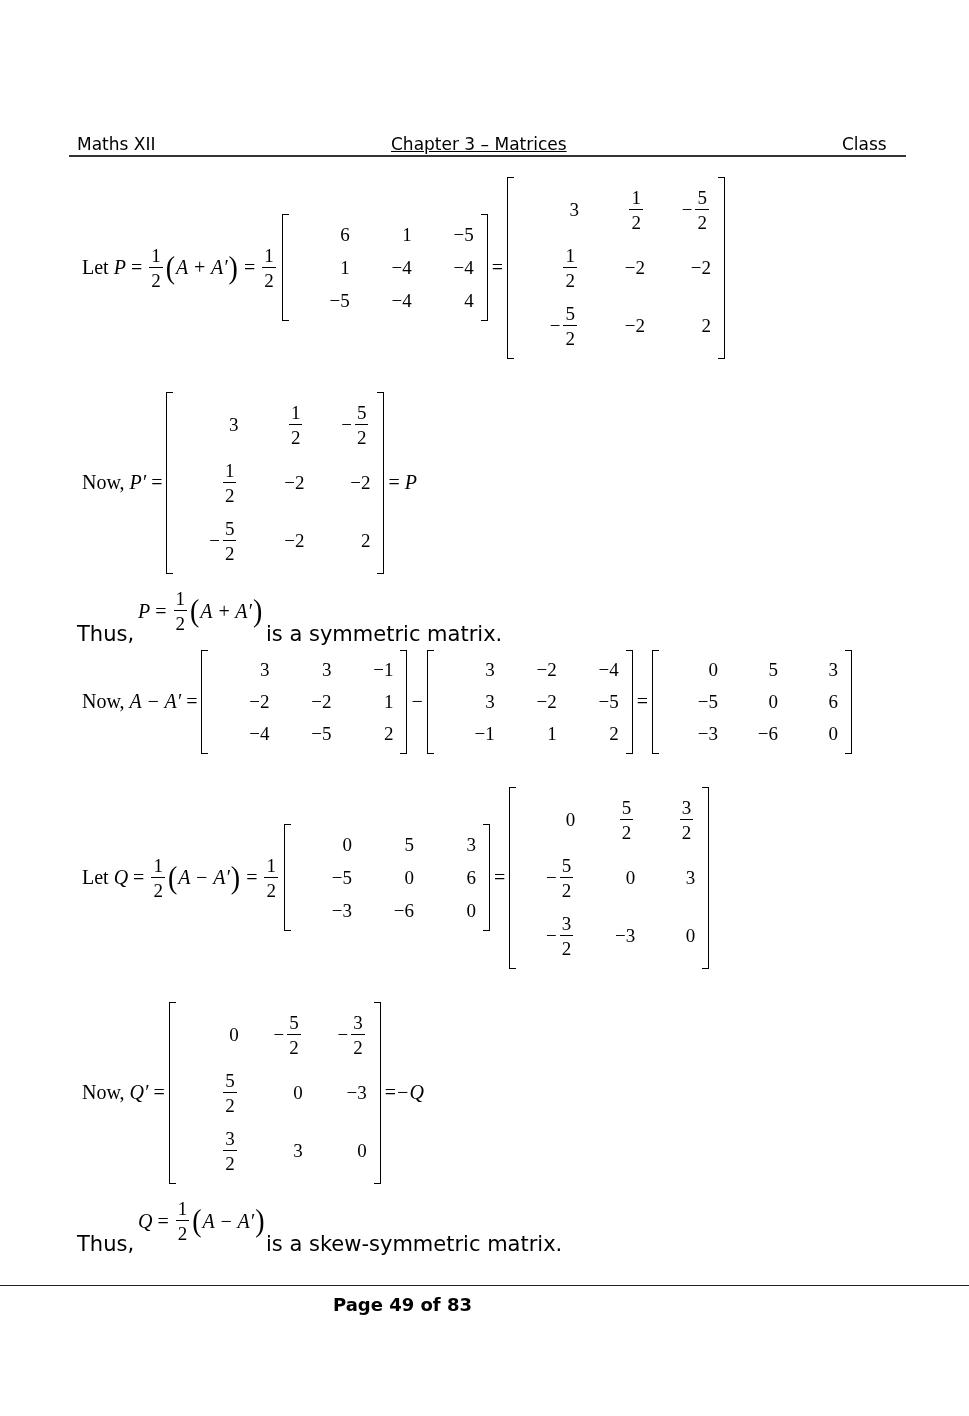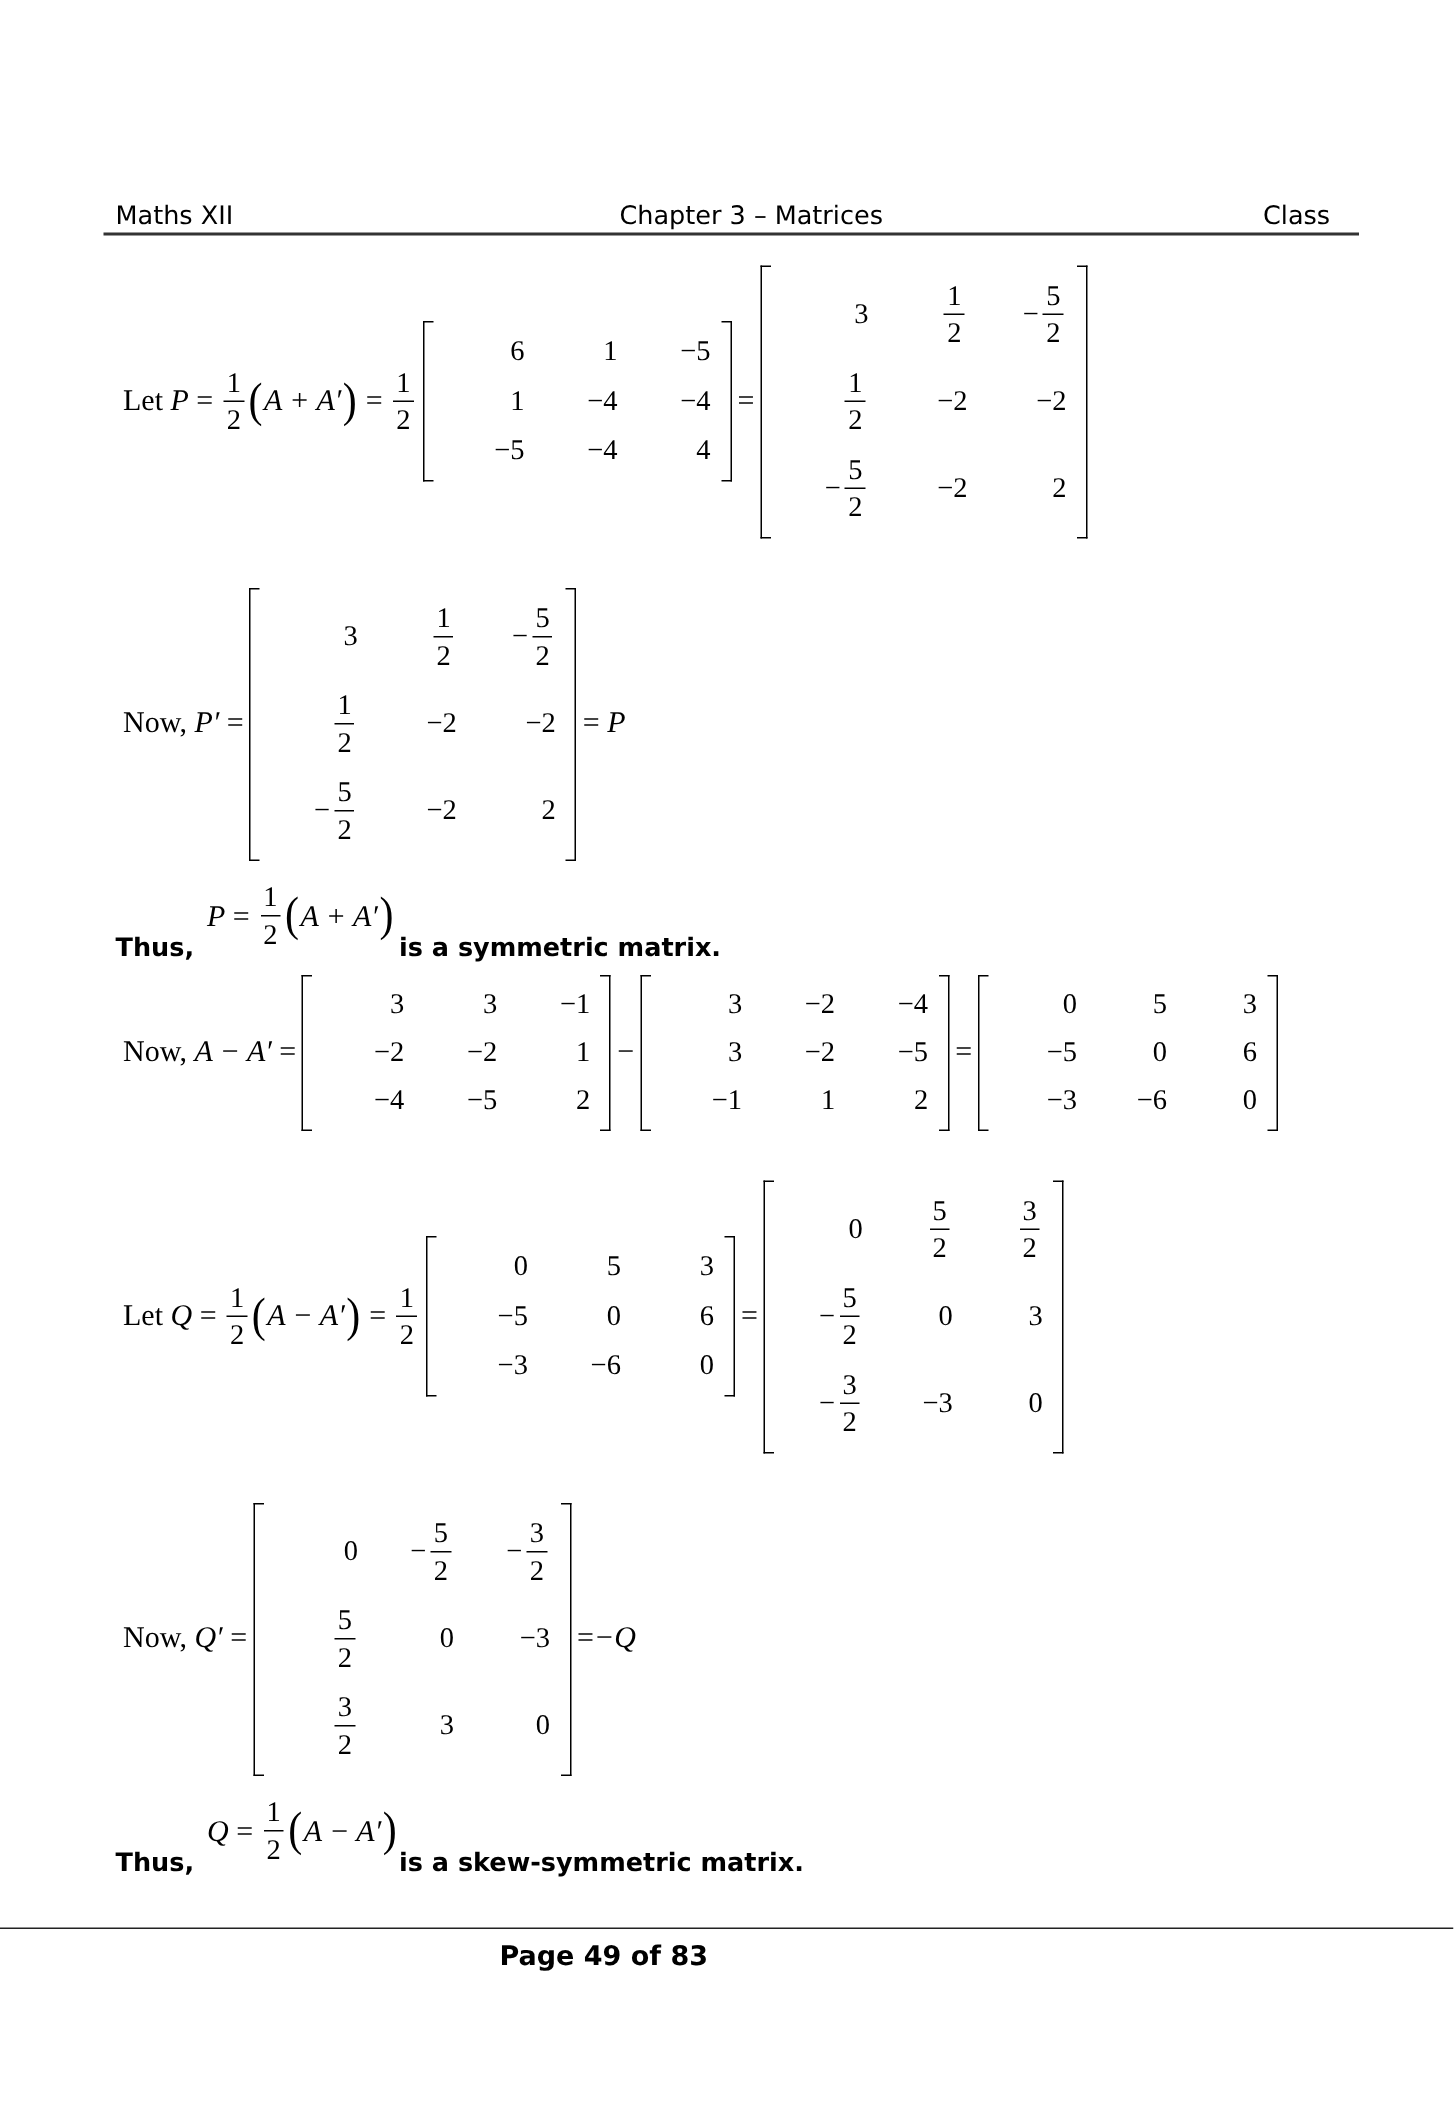--- a/index.html
+++ b/index.html
@@ -16,28 +16,28 @@
   .eq i { font-style:italic; }
   .frac { display:inline-flex; flex-direction:column; align-items:center; line-height:1; margin:0 2px; vertical-align:middle; }
   .frac .n { padding:0 2px 2px; border-bottom:1px solid #000; font-size:19px; }
   .frac .d { padding-top:3px; font-size:19px; }
   .mat { display:inline-grid; position:relative; margin:0 4px; padding:4px 10px; column-gap:0; align-items:center; }
   .mat::before, .mat::after { content:""; position:absolute; top:0; bottom:0; width:6px; border:1.5px solid #000; }
   .mat::before { left:0; border-right:none; }
   .mat::after { right:0; border-left:none; }
   .cell { text-align:right; font-size:19px; padding:0 4px; display:flex; justify-content:flex-end; align-items:center; }
   .paren { font-size:28px; transform:scaleY(1.15); display:inline-block; margin:0 1px; }
-  .txt { position:absolute; font-family:"DejaVu Sans","Liberation Sans",sans-serif; font-size:17px;font-weight:bold; }
+  .txt { position:absolute; font-family:"DejaVu Sans","Liberation Sans",sans-serif; font-size:21px; }
   .neg { margin-right:1px; }
 </style>
 </head>
 <body>
 
 <div class="hdr sans" style="left:77px;">Maths XII</div>
-<div class="hdr sans" style="left:413px;">Chapter 3 – Matrices</div>
+<div class="hdr sans" style="left:391px;text-decoration:underline;">Chapter 3 – Matrices</div>
 <div class="hdr sans" style="left:842px;">Class</div>
 <div class="hdr-rule"></div>
 
 <div class="eq" style="left:82px; top:180px; height:175px;">
   <span>Let</span>&nbsp;<i>P</i>&nbsp;=&nbsp;
   <span class="frac">
       <span class="n">1</span>
       <span class="d">2</span>
     </span>
   <span class="paren">(</span><i>A + A′</i><span class="paren">)</span>&nbsp;=&nbsp;

